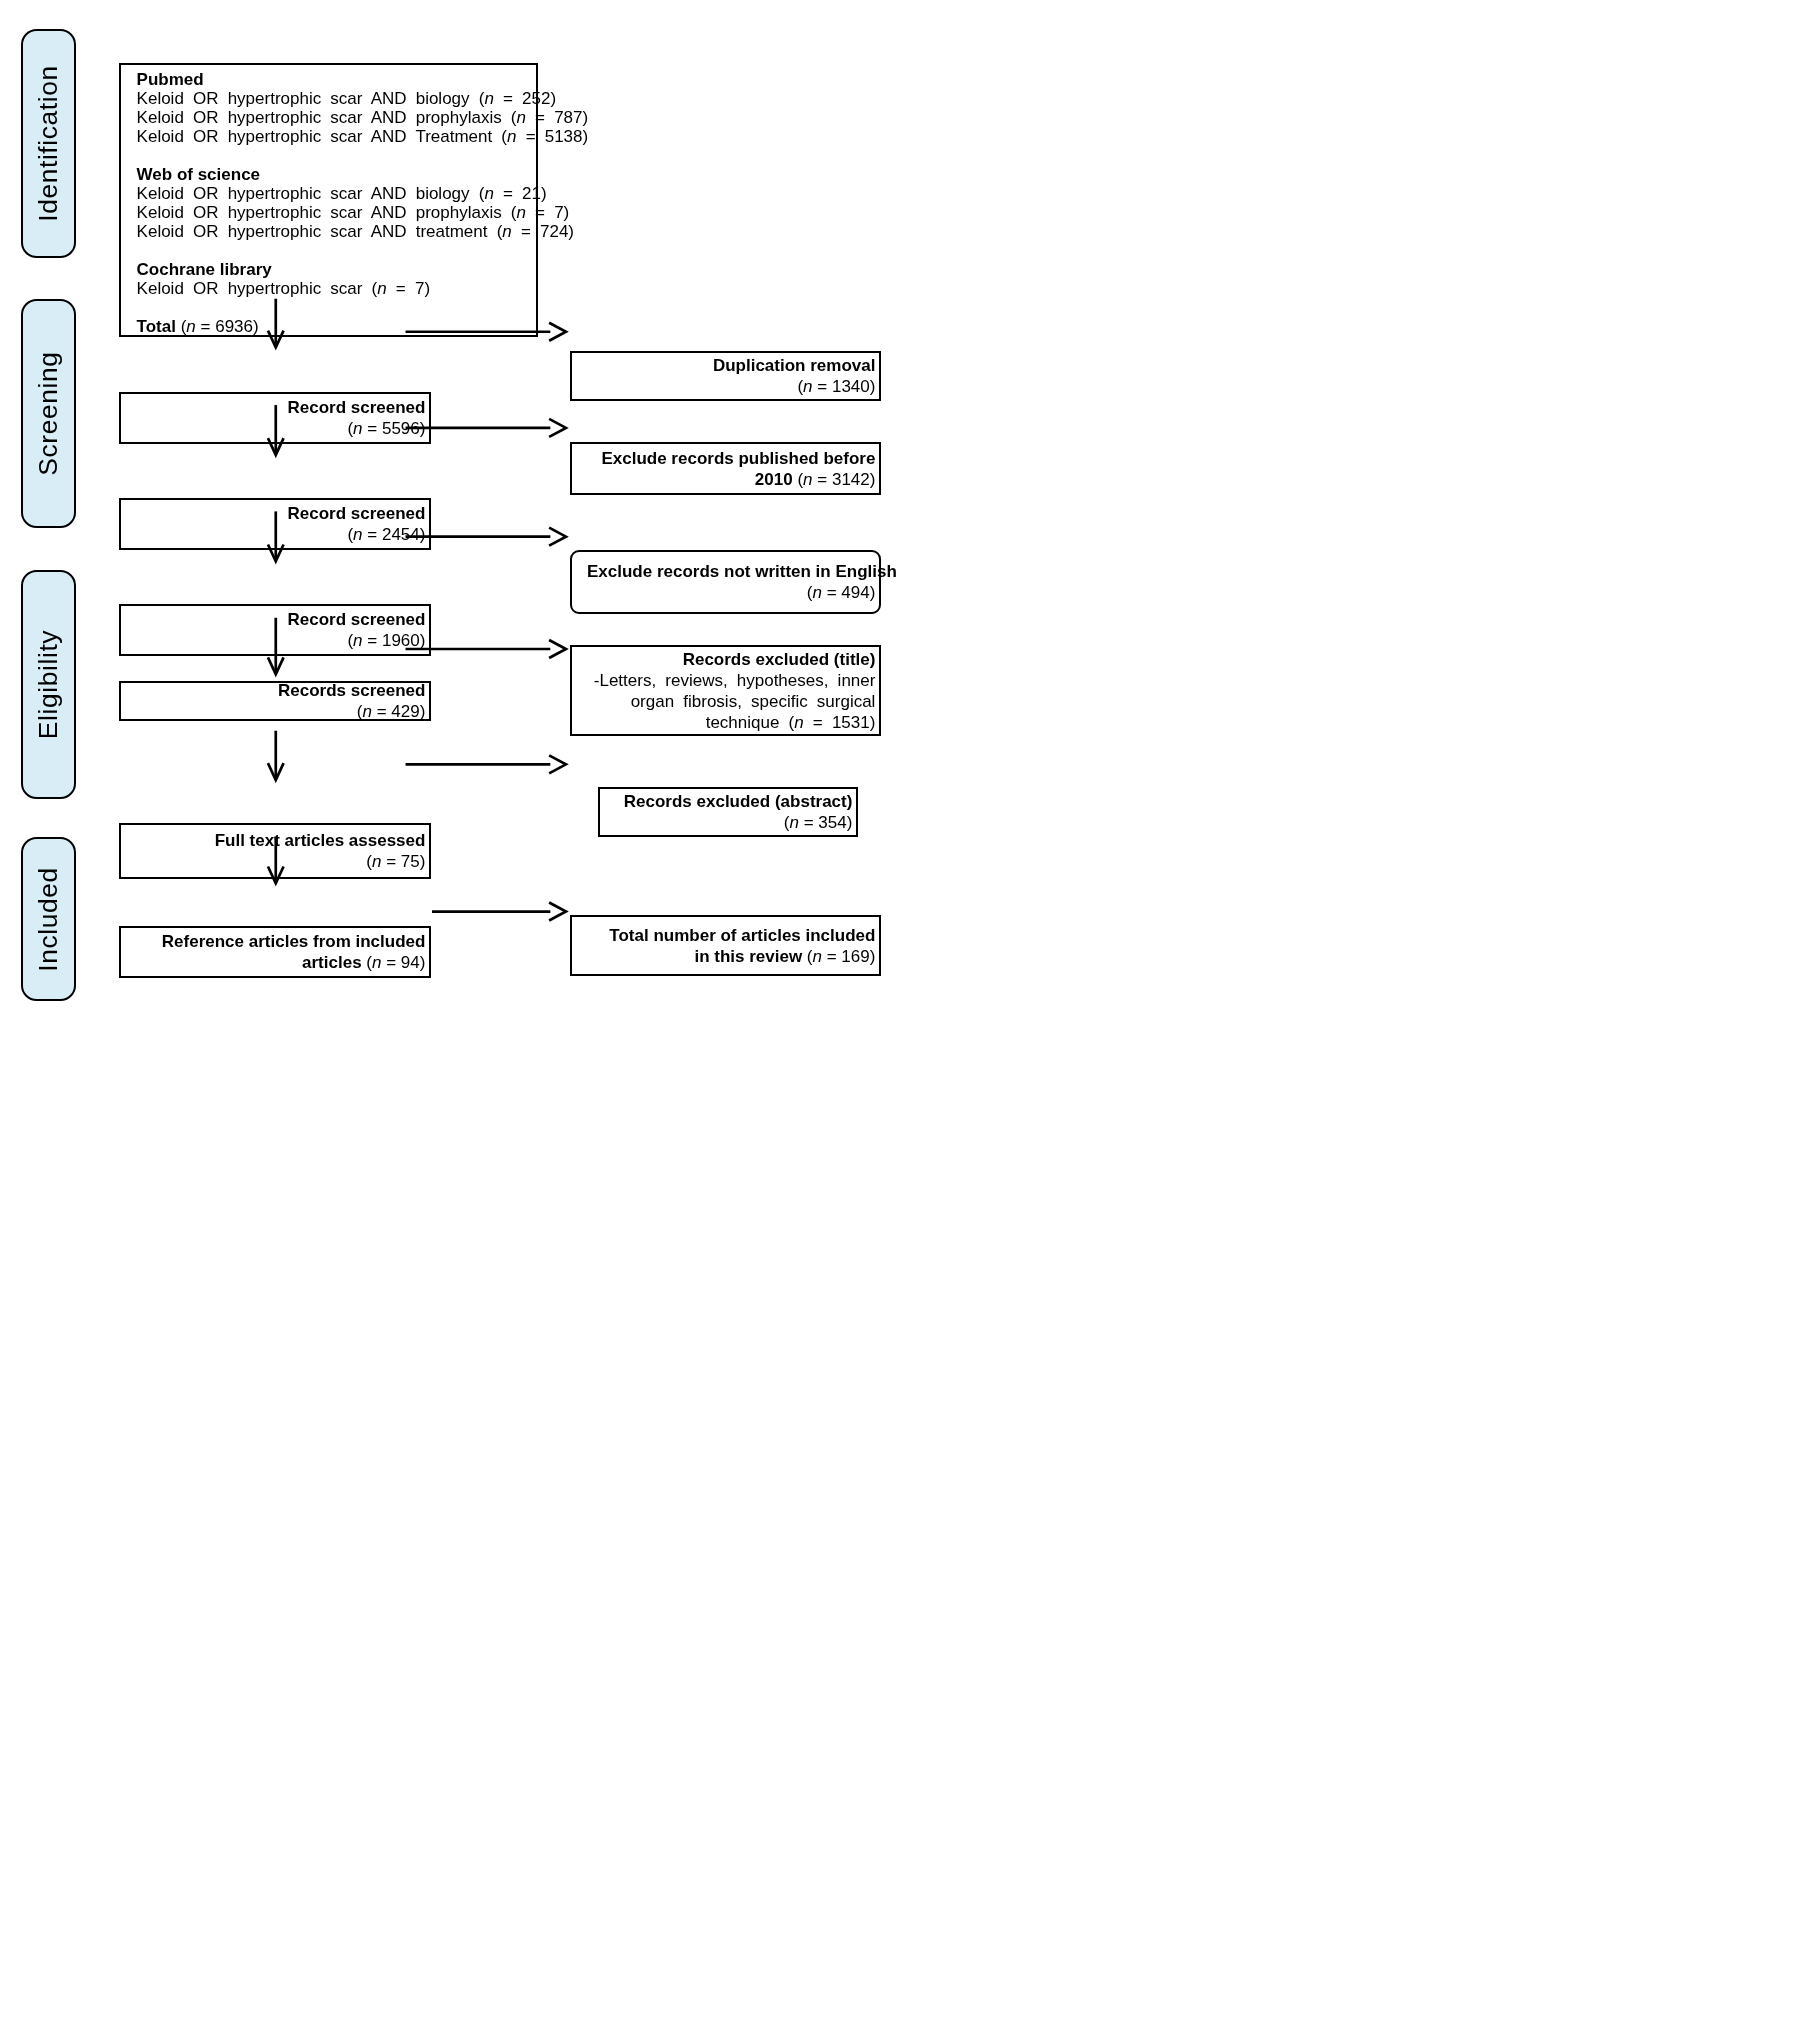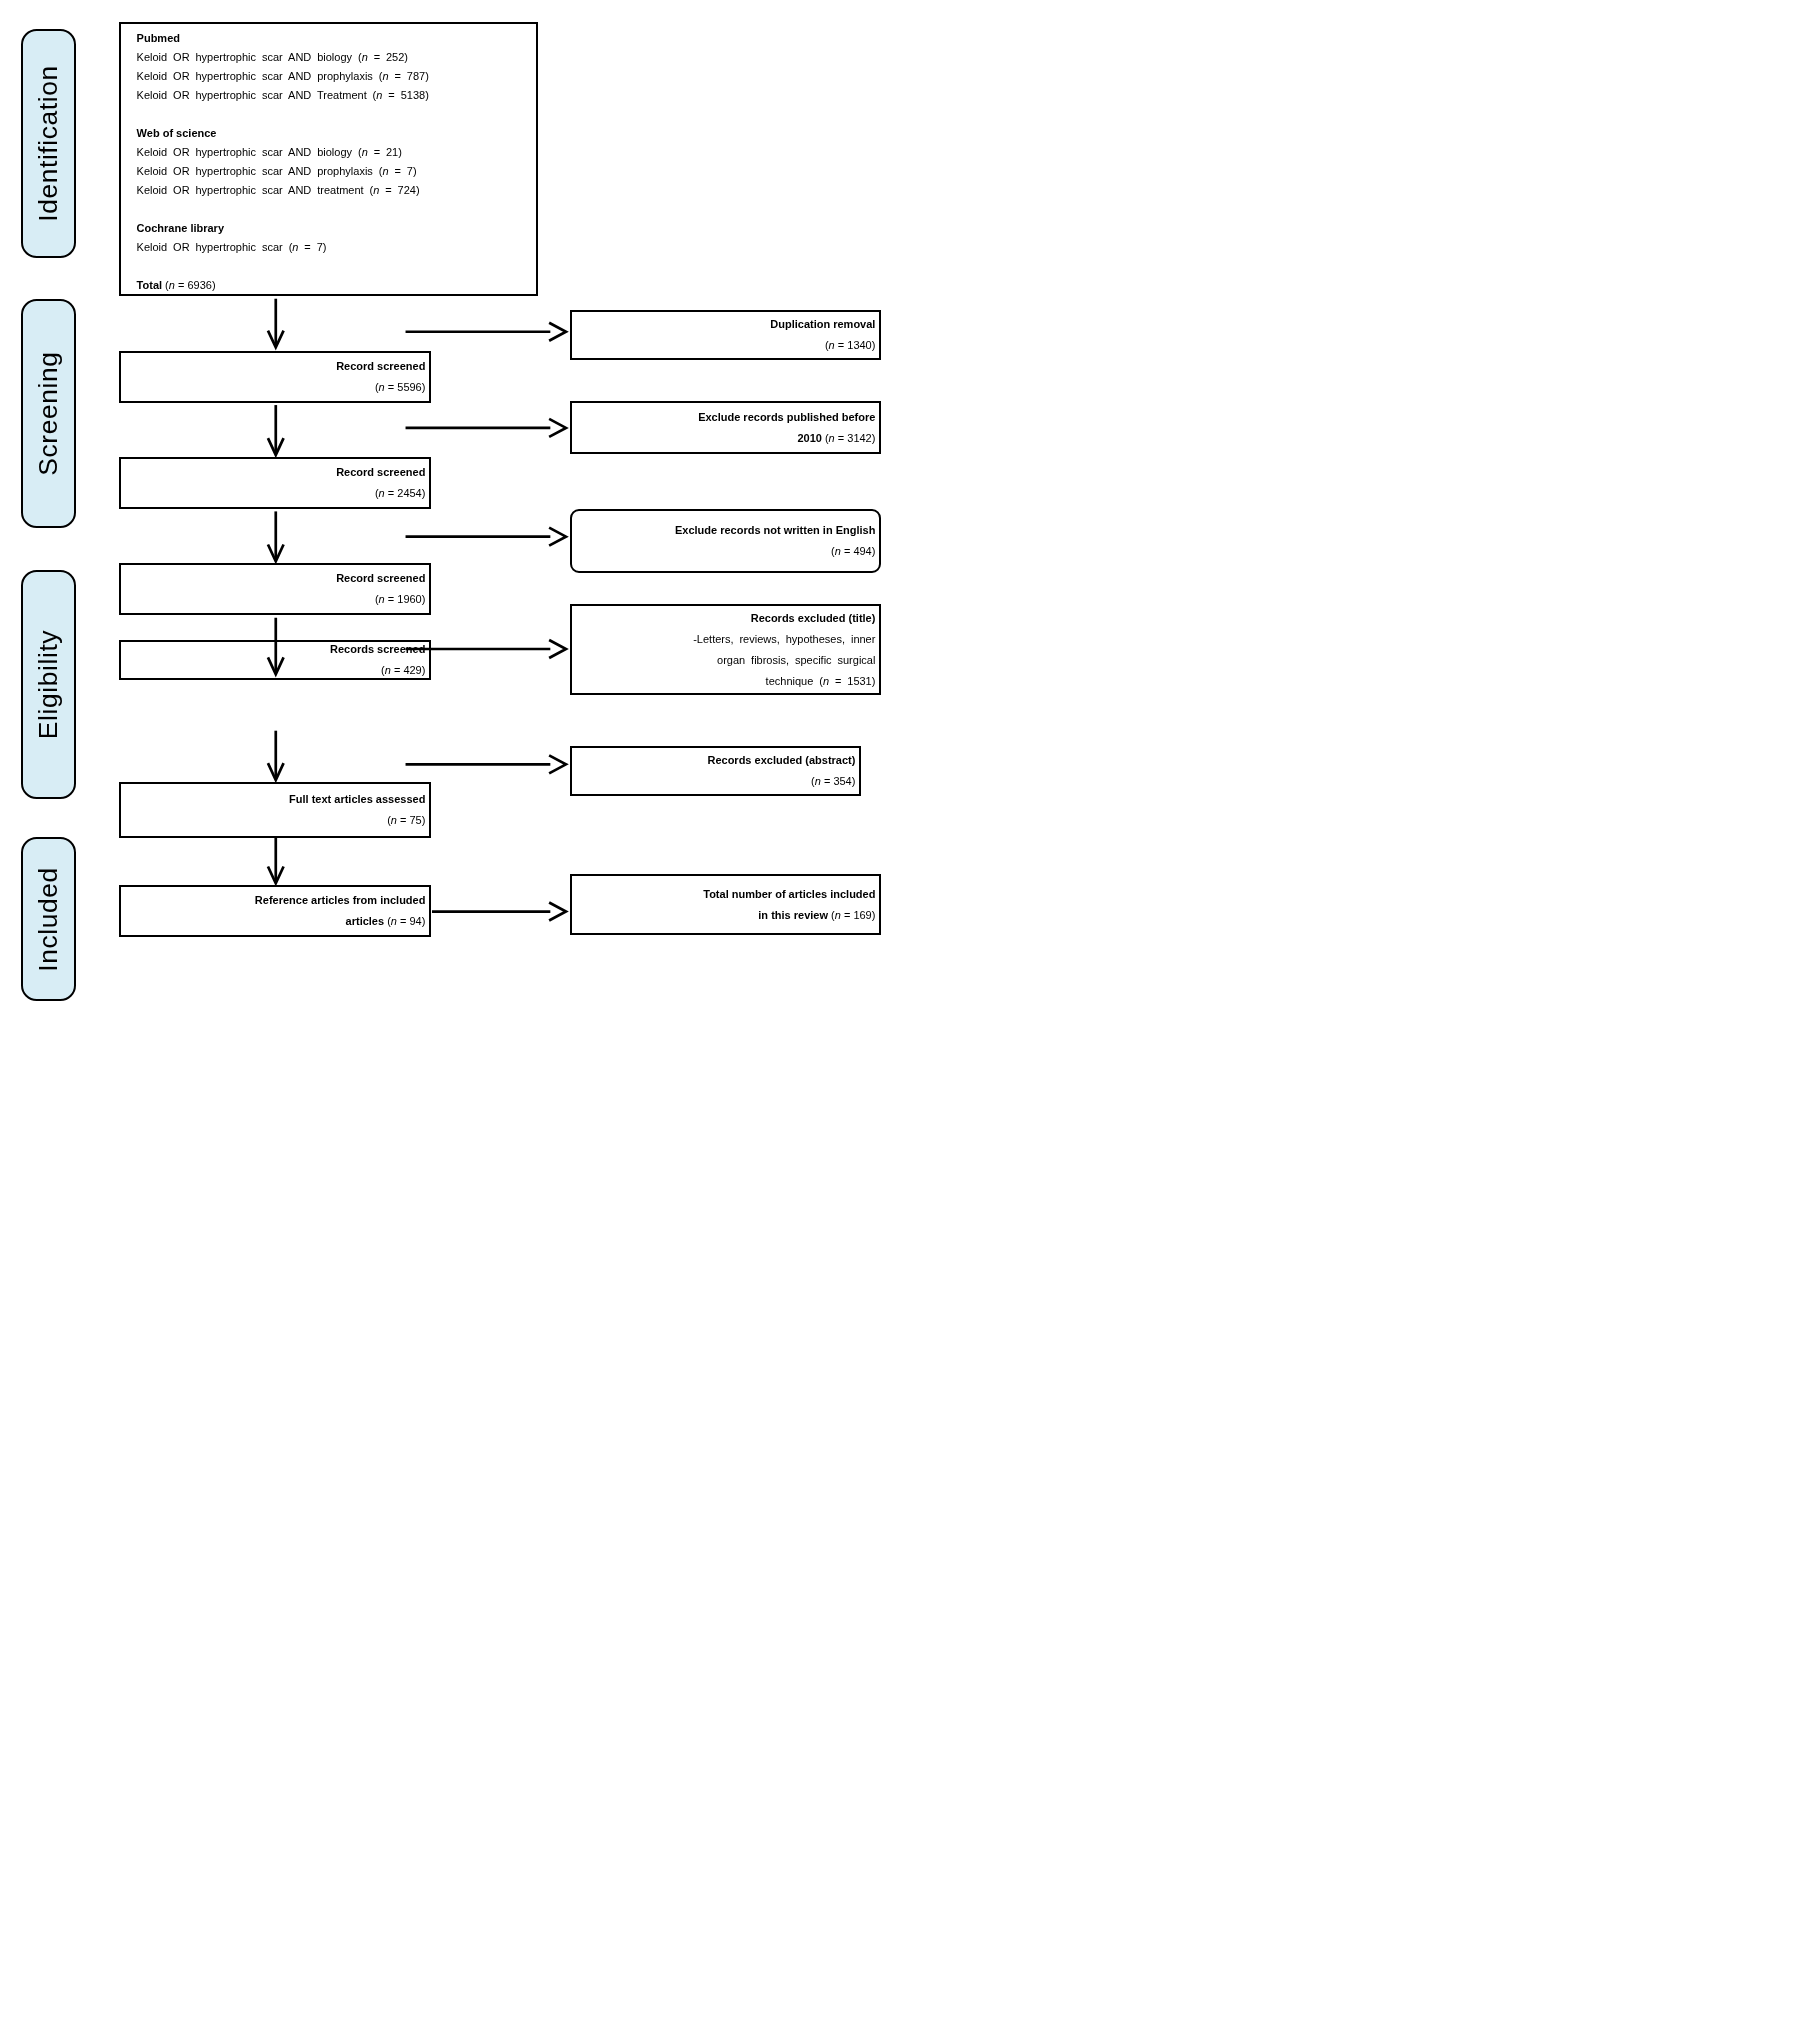--- a/index.html
+++ b/index.html
@@ -23,21 +23,22 @@
     transform:rotate(-90deg);
     white-space:nowrap;
     font-size:26.4px;font-weight:400;letter-spacing:0.6px;
   }
   
   .box{
     position:absolute;
     border:2.4px solid #000;
     box-sizing:border-box;
     background:#fff;
-    font-size:11px;
+    font-size:17px;
+    margin-top:41px;
   }
   .searchbox{padding:4.8px 3.6px 0 15.6px;line-height:19px;}
   .flowbox,.sidebox{
     display:flex;flex-direction:column;justify-content:center;
     padding-left:15px;padding-right:3.6px;line-height:21px;text-align:right;
   }
   .line{white-space:nowrap;}
   .b{font-weight:700;}
   .it{font-style:italic;}
   .ws{word-spacing:0.26em;}
@@ -115,21 +116,21 @@
   <div class="box sidebox" style="left:570px;top:509px;width:311px;height:64px;border-radius:9px;">
       <div class="line"><span class="b">Exclude records not written in English</span></div>
       <div class="line"><span>(</span><span class="it">n</span><span> = 494)</span></div>
     </div>
   <div class="box sidebox" style="left:570px;top:604px;width:311px;height:91px;">
       <div class="line"><span class="b">Records excluded (title)</span></div>
       <div class="line ws"><span>-Letters, reviews, hypotheses, inner</span></div>
       <div class="line ws"><span>organ fibrosis, specific surgical</span></div>
       <div class="line ws"><span>technique (</span><span class="it">n</span><span> = 1531)</span></div>
     </div>
-  <div class="box sidebox" style="left:570px;top:746px;width:291px;height:50px;">
+  <div class="box sidebox" style="left:598px;top:746px;width:260px;height:50px;">
       <div class="line"><span class="b">Records excluded (abstract)</span></div>
       <div class="line"><span>(</span><span class="it">n</span><span> = 354)</span></div>
     </div>
   <div class="box sidebox" style="left:570px;top:874px;width:311px;height:61px;">
       <div class="line"><span class="b">Total number of articles included</span></div>
       <div class="line"><span class="b">in this review </span><span>(</span><span class="it">n</span><span> = 169)</span></div>
     </div>
 
   <svg class="arrows" width="897" height="1018" viewBox="0 0 1493 1694">
 

